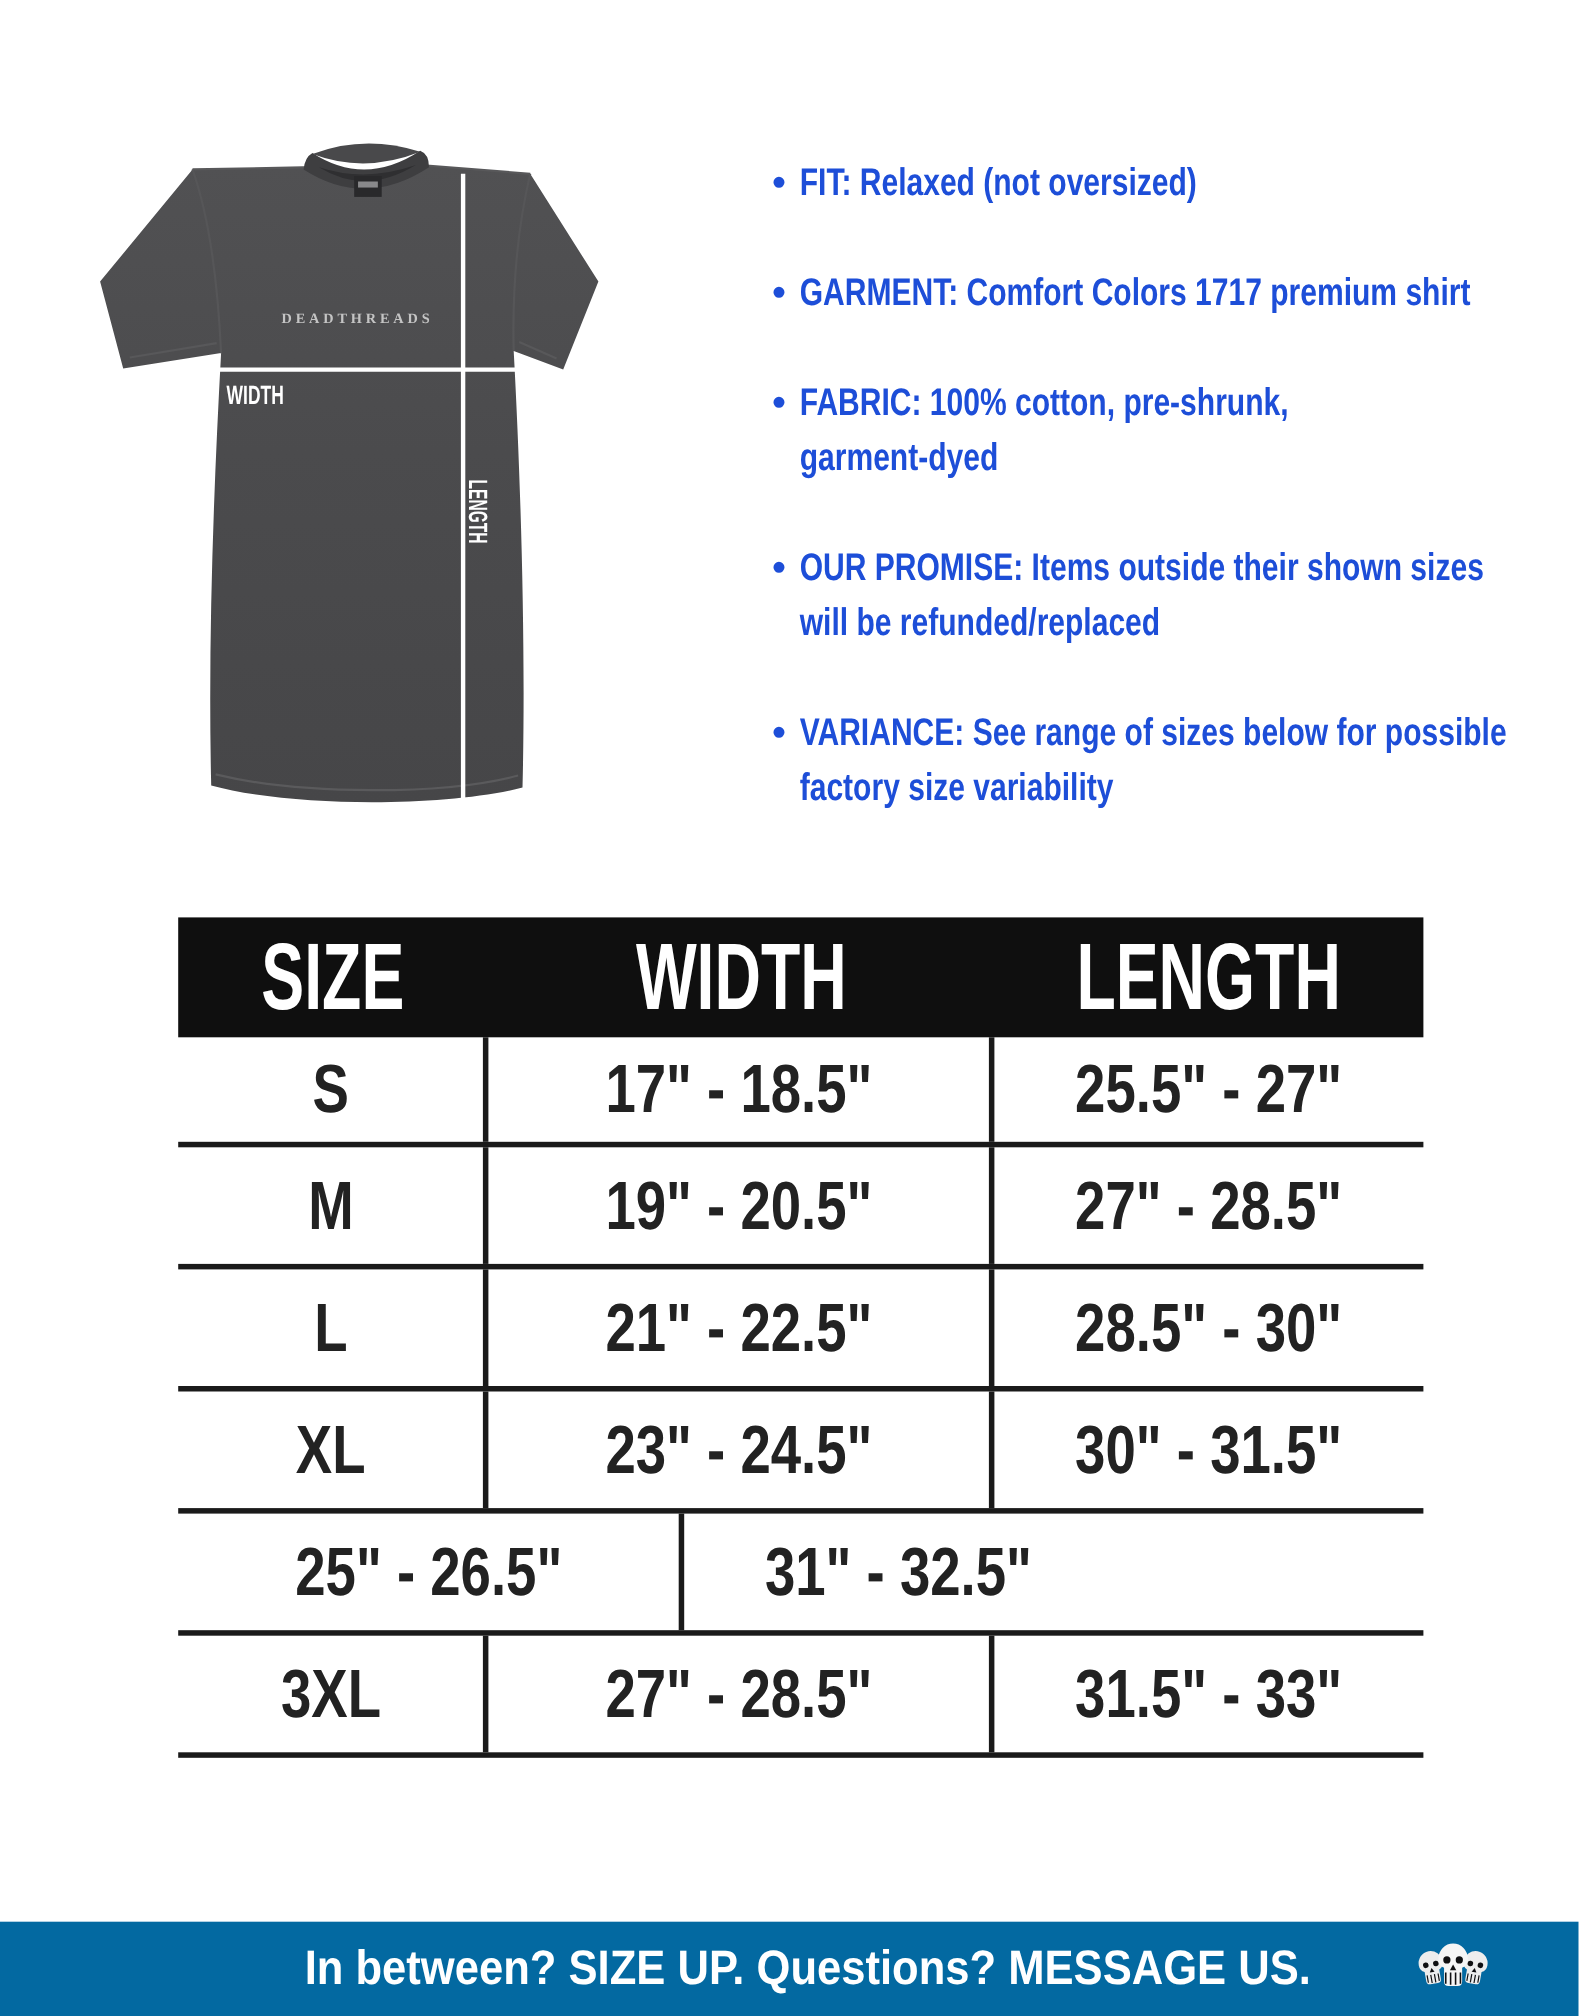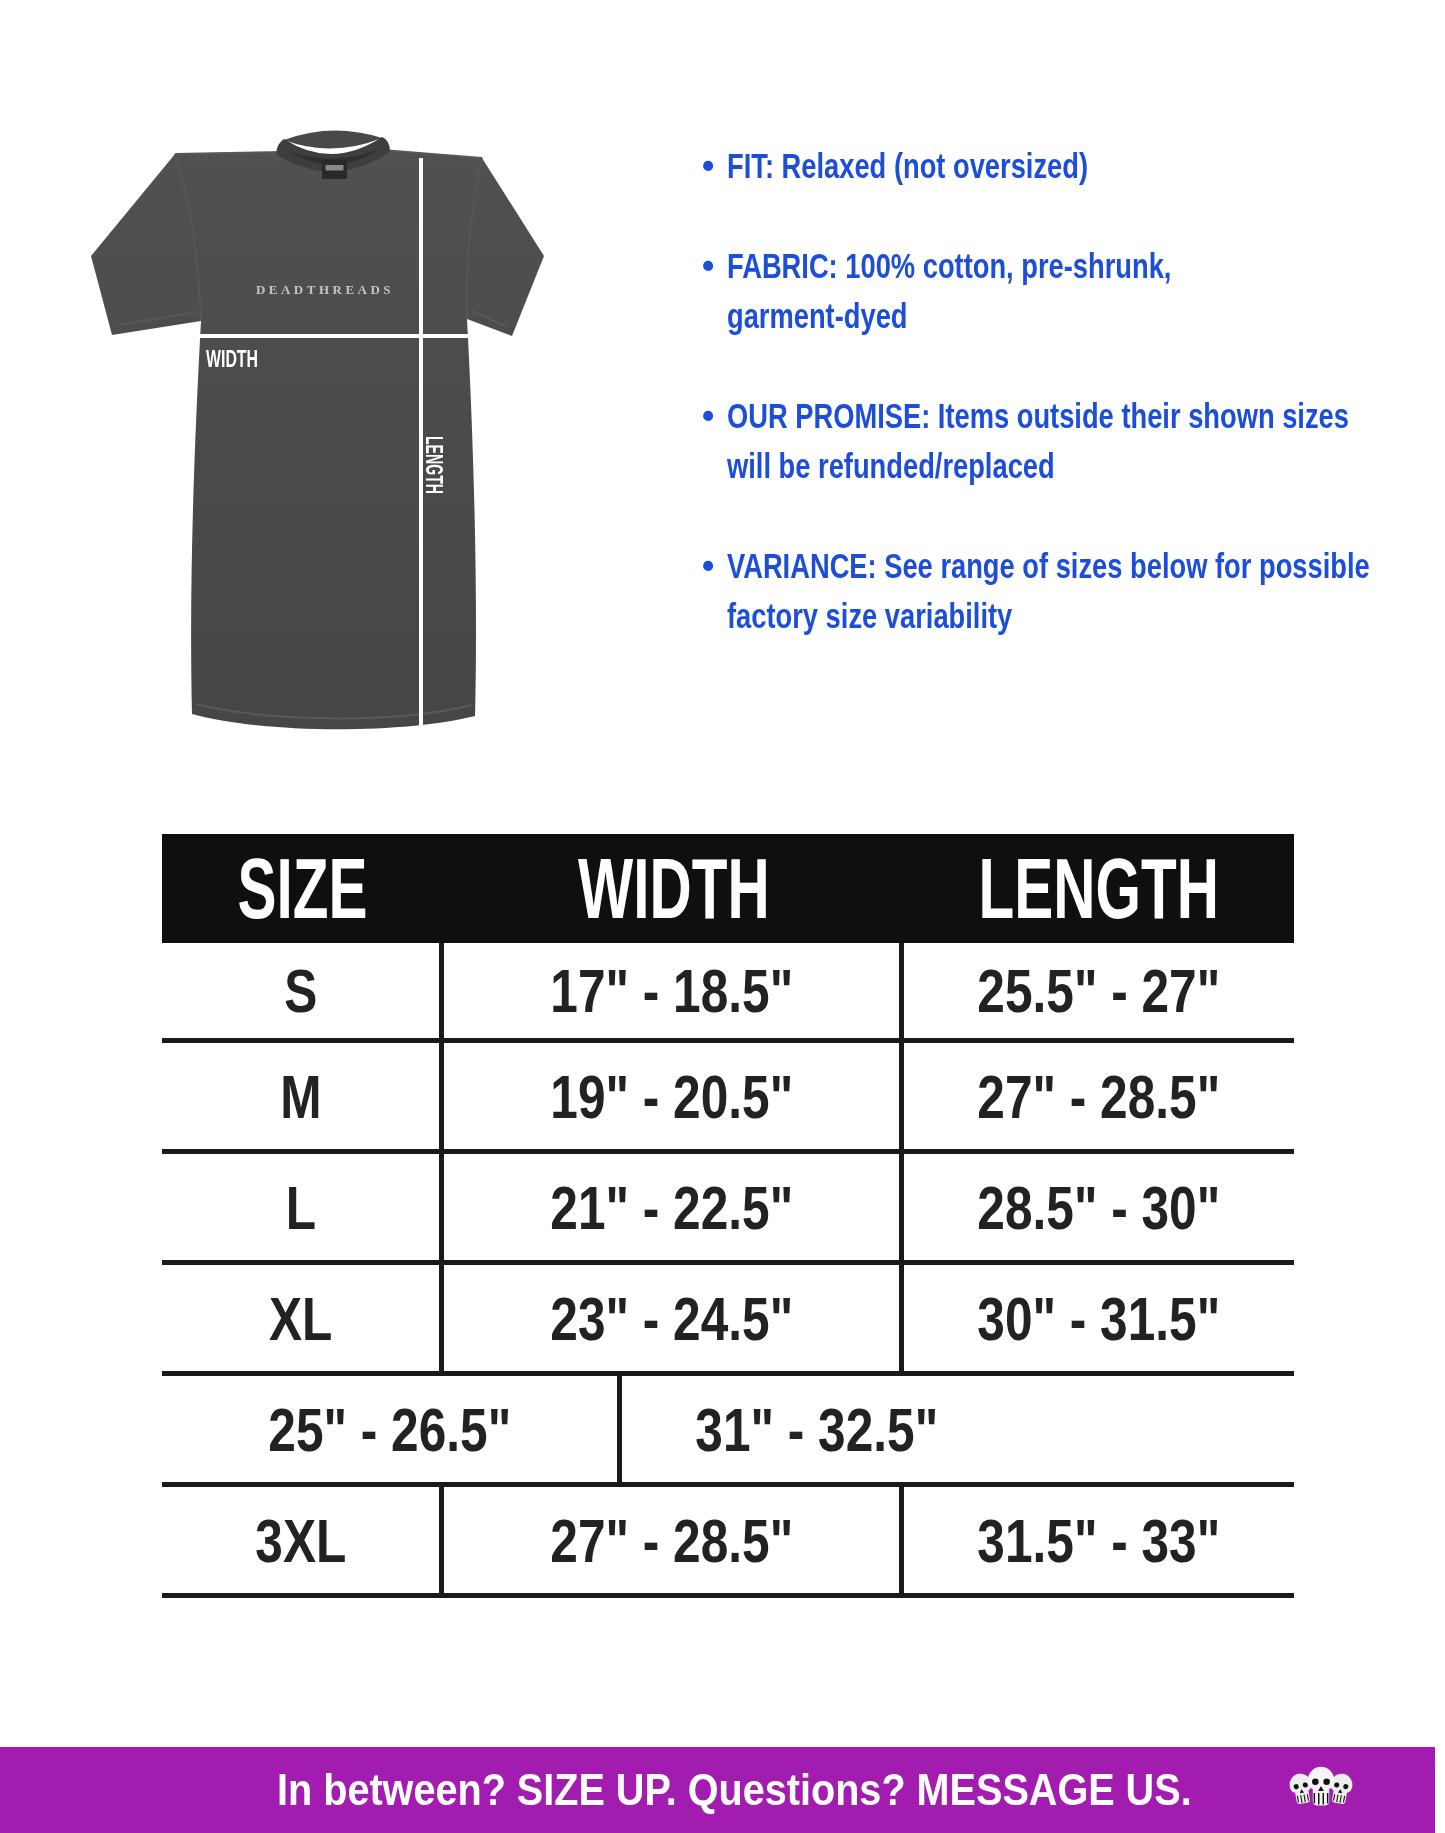--- a/index.html
+++ b/index.html
@@ -35,21 +35,21 @@
   .hc > span { display: inline-block; transform: scaleX(0.68); white-space: nowrap; }
   .col1 { width: 282px; } .col2 { width: 460px; } .col3 { width: 390px; }
   .trow { display: flex; height: 111px; border-bottom: 5px solid #1a1a1a; }
   .trow.r1 { height: 100px; }
   .trow.r7 { height: 93px; }
   .tc { display: flex; align-items: center; justify-content: center; font-size: 62px; font-weight: 700; }
   .tc > span { display: inline-block; transform: scaleX(0.8); white-space: nowrap; }
   .tc.col1, .tc.col2 { border-right: 5px solid #1a1a1a; }
 
   
-  .footer { position: absolute; left: 0; top: 1747px; width: 1435px; height: 86px; background: #a21caf; }
+  .footer { position: absolute; left: 0; top: 1747px; width: 1435px; height: 86px; background: #0369a1; }
   .fmsg {
     position: absolute; left: 277px; top: 50%; transform: translateY(-50%);
     color: #ffffff; font-size: 44px; font-weight: 700;
   }
   .fmsg > span { display: inline-block; transform: scaleX(0.9); transform-origin: 0 50%; white-space: nowrap; }
   .skulls { position: absolute; left: 1284px; top: 10px; width: 74px; height: 66px; }
 </style>
 </head>
 <body>
 
@@ -103,20 +103,24 @@
       <text transform="translate(362,308) rotate(90)" font-size="24" font-weight="700" fill="#ffffff" textLength="58" lengthAdjust="spacingAndGlyphs">LENGTH</text>
     </svg>
   </div>
 
   <ul class="features">
     <li class="feature">
       <span class="fline">FIT: Relaxed (not oversized)</span>
       <span class="fline"></span>
     </li>
     <li class="feature">
+      <span class="fline">GARMENT: Comfort Colors 1717 premium shirt</span>
+      <span class="fline"></span>
+    </li>
+    <li class="feature">
       <span class="fline">FABRIC: 100% cotton, pre-shrunk,</span>
       <span class="fline">garment-dyed</span>
     </li>
     <li class="feature">
       <span class="fline">OUR PROMISE: Items outside their shown sizes</span>
       <span class="fline">will be refunded/replaced</span>
     </li>
     <li class="feature">
       <span class="fline">VARIANCE: See range of sizes below for possible</span>
       <span class="fline">factory size variability</span>

